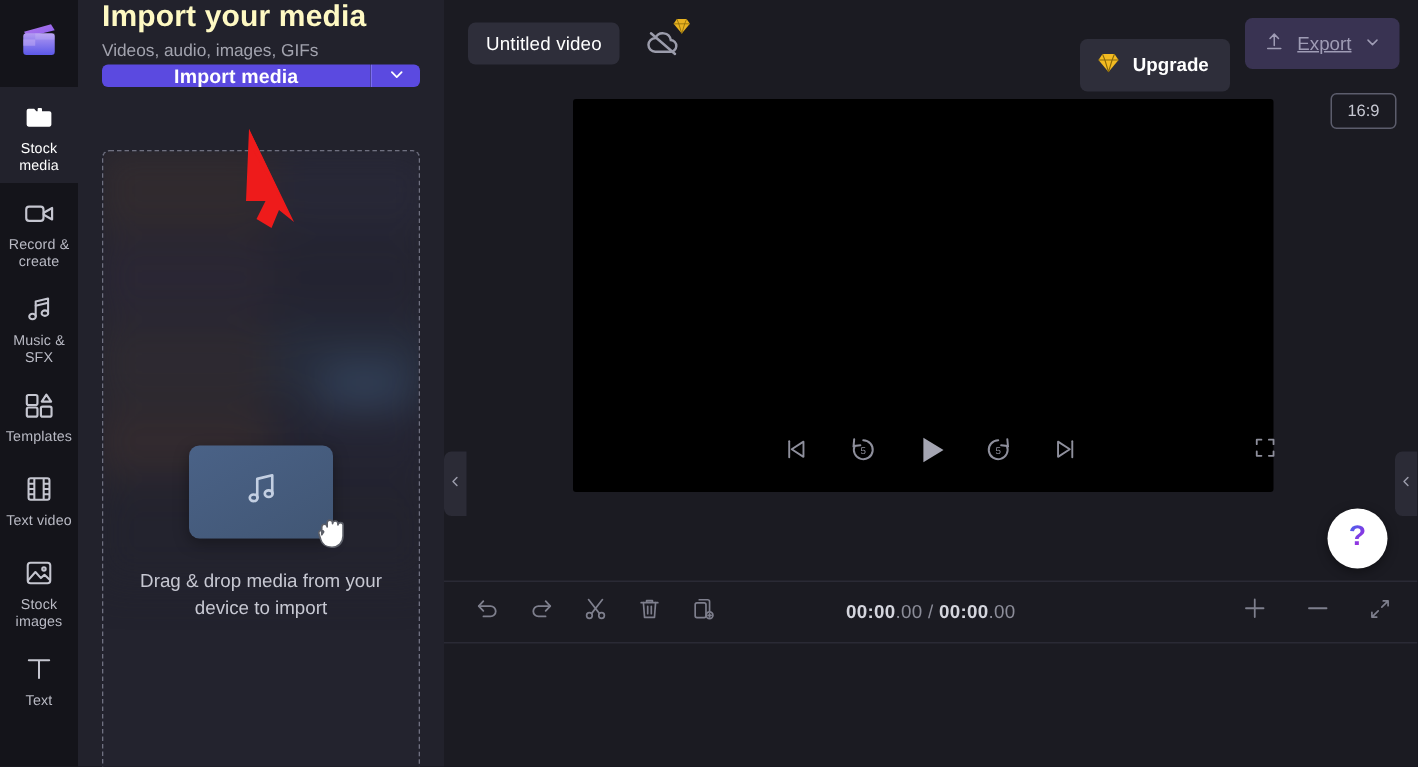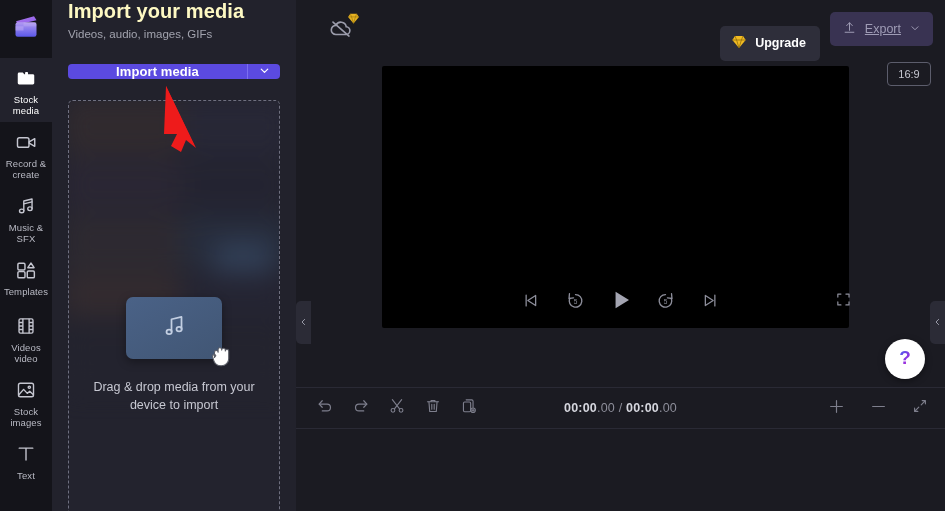--- a/index.html
+++ b/index.html
@@ -36,21 +36,21 @@
   .rail-item.active .rail-lbl { color:#ffffff; }
 
   
   .panel {
     width:244px; flex:0 0 244px; height:511px; background:#22222c;
     position:relative; padding:0 16px;
   }
   .panel-title { font-size:20px; font-weight:bold; color:#fef9c3; letter-spacing:.1px;}
   .panel-sub { font-size:11.5px; color:#a2a3ae; margin-top:5px; }
 
-  .import-row { display:flex; margin-top:24px; height:15px; }
+  .import-row { display:flex; margin-top:3px; height:15px; }
   .import-btn {
     flex:1; background:#5b4ae0; border:none; color:#fff;
     font-size:13px; font-weight:bold; font-family:inherit;
     border-radius:4px 0 0 4px; cursor:pointer; letter-spacing:.1px;
   }
   .import-caret {
     width:33px; background:#5b4ae0; border:none; border-left:1px solid #7b6ef0;
     border-radius:0 4px 4px 0; cursor:pointer;
     display:flex; align-items:center; justify-content:center;
   }
@@ -229,21 +229,21 @@
     </div>
 
     <div class="rail-item">
       <span class="rail-ico">
         <svg width="22" height="22" viewBox="0 0 24 24" fill="none" stroke="#c5c6d0" stroke-width="1.5">
           <rect x="4.4" y="4.2" width="15.2" height="15.6" rx="1.6"></rect>
           <path d="M8.6 4.2v15.6M15.4 4.2v15.6"></path>
           <path d="M4.4 8.2h4.2M4.4 12h4.2M4.4 15.8h4.2M15.4 8.2h4.2M15.4 12h4.2M15.4 15.8h4.2"></path>
         </svg>
       </span>
-      <span class="rail-lbl">Videos video</span>
+      <span class="rail-lbl">Text video</span>
     </div>
 
     <div class="rail-item">
       <span class="rail-ico">
         <svg width="22" height="22" viewBox="0 0 24 24" fill="none" stroke="#c5c6d0" stroke-width="1.5">
           <rect x="3.8" y="4.6" width="16.4" height="14.8" rx="2"></rect>
           <circle cx="15.6" cy="9" r="1.25"></circle>
           <path d="M4.2 17.2 9.4 11.3l4 4.4 2.6-2.4 3.8 3.6" stroke-linejoin="round" stroke-linecap="round"></path>
         </svg>
       </span>
@@ -314,20 +314,21 @@
     <span>
       <svg width="9" height="12" viewBox="0 0 24 24" fill="none" stroke="#9b9cab" stroke-width="2.6" stroke-linecap="round" stroke-linejoin="round">
           <path d="M15 5l-7 7 7 7"></path>
         </svg>
     </span>
   </div>
 
   <div class="stage">
 
     <div class="topbar">
+      <div class="title-chip">Untitled video</div>
 
       <div class="cloud-wrap">
         <span>
           <svg width="26" height="26" viewBox="0 0 24 24" fill="none" stroke="#9b9cab" stroke-width="1.5" stroke-linecap="round">
             <path d="M7.2 18h9.2a3.6 3.6 0 0 0 .4-7.2A5 5 0 0 0 7.3 9.6 3.7 3.7 0 0 0 7.2 18z"></path>
             <path d="M4.6 6.6 19.4 19.4"></path>
           </svg>
         </span>
         <span class="cloud-badge">
           <svg width="13" height="13" viewBox="0 0 24 24" fill="#f2bb22">

